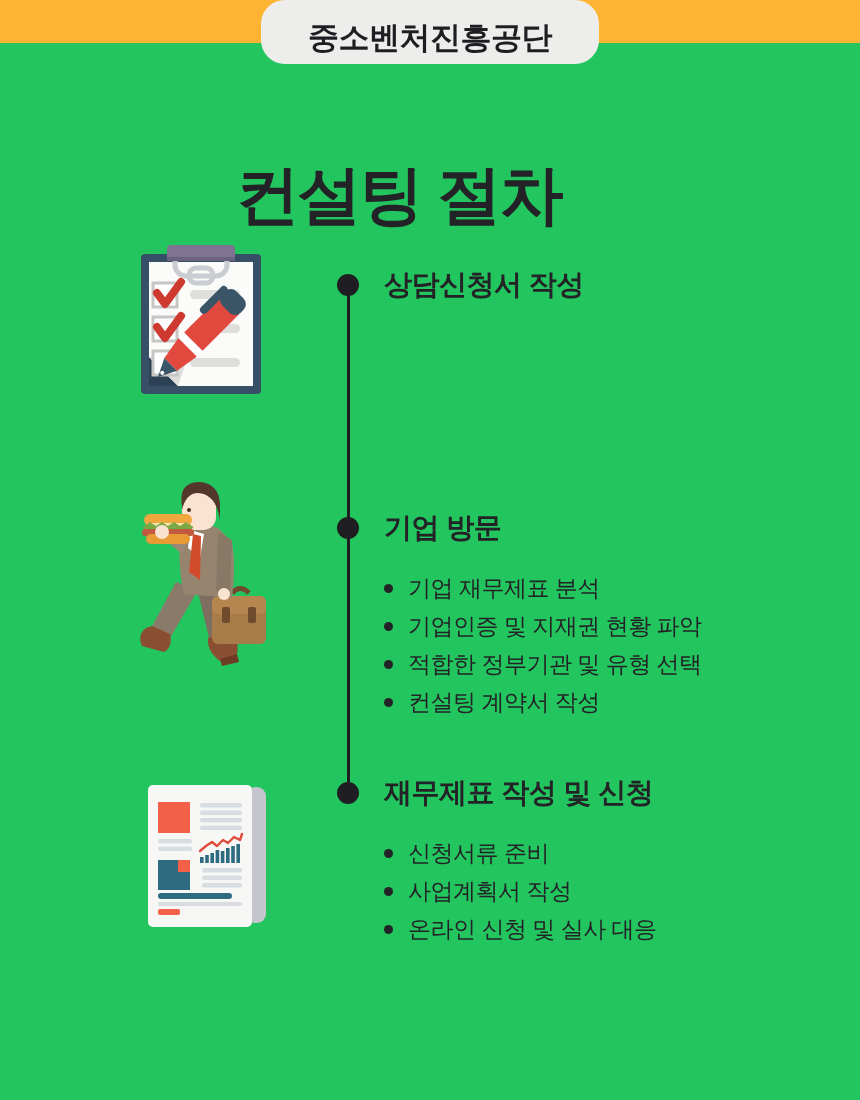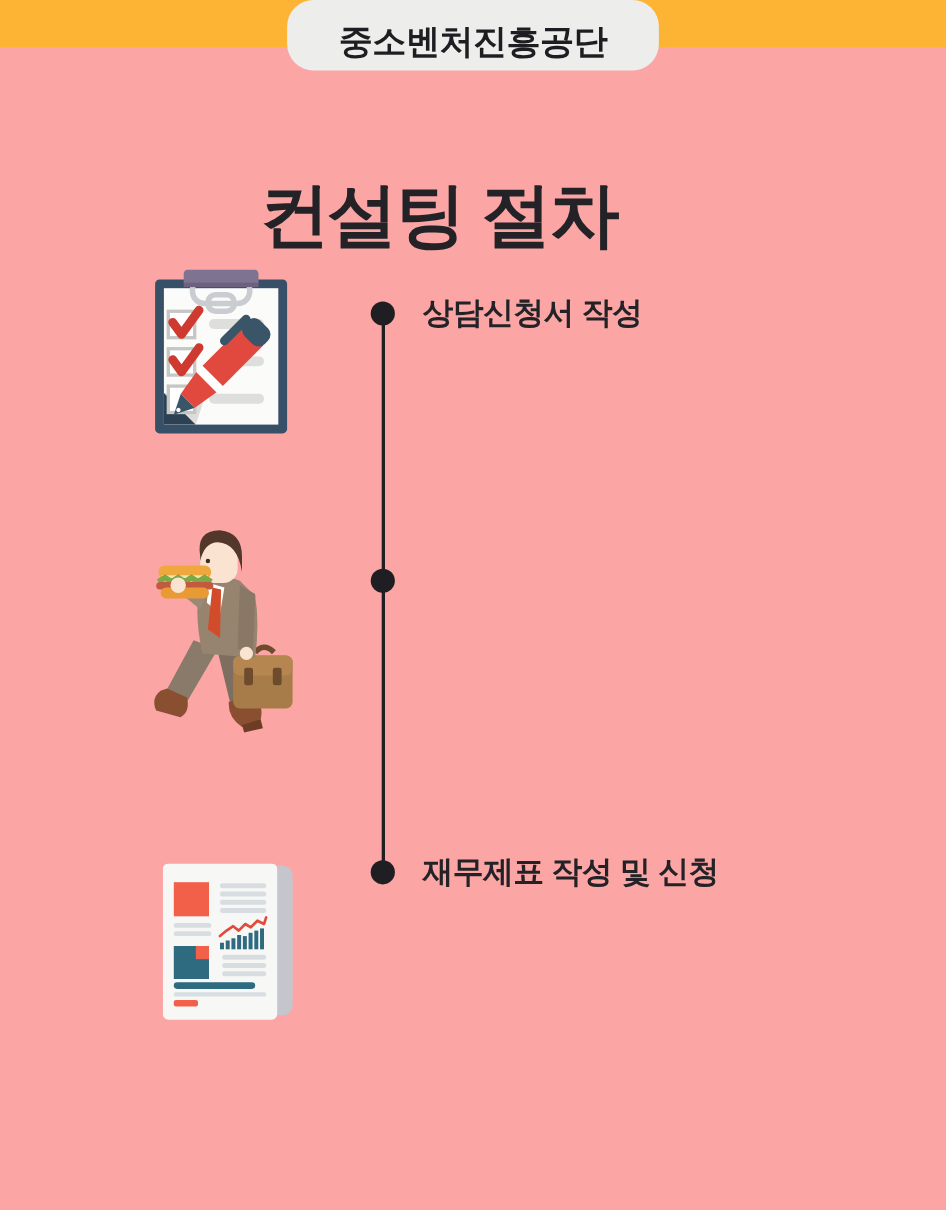--- a/index.html
+++ b/index.html
@@ -1,19 +1,19 @@
 <!DOCTYPE html>
 <html><head>
 <meta charset="utf-8">
 <style>
   html,body{margin:0;padding:0;}
   body{font-family:"Liberation Sans","DejaVu Sans",sans-serif;}
   .canvas{
     position:relative;width:860px;height:1100px;
-    background:#fca5a5;overflow:hidden;
+    background:#22c55e;overflow:hidden;
   }
   .topbar{
     position:absolute;top:0;left:0;width:860px;height:43px;
     background:#FDB435;
   }
   .badge{
     position:absolute;top:0;left:50%;transform:translateX(-50%);
     width:338px;height:64px;background:#EDEEEC;border-radius:24px;
     display:flex;align-items:center;justify-content:center;
     padding-top:12px;box-sizing:border-box;
@@ -169,18 +169,32 @@
       <rect x="10" y="108" width="74" height="6" rx="3" fill="#2E6A80"></rect>
       <rect x="10" y="117" width="84" height="4" rx="2" fill="#D8DDE1"></rect>
       <rect x="10" y="124" width="22" height="6" rx="2" fill="#F2604A"></rect>
     </svg>
   </div>
 
   <section class="step s1">
     <h2>상담신청서 작성</h2>
   </section>
 
+  <section class="step s2">
+    <h2>기업 방문</h2>
+    <ul>
+      <li>기업 재무제표 분석</li>
+      <li>기업인증 및 지재권 현황 파악</li>
+      <li>적합한 정부기관 및 유형 선택</li>
+      <li>컨설팅 계약서 작성</li>
+    </ul>
+  </section>
 
   <section class="step s3">
     <h2>재무제표 작성 및 신청</h2>
+    <ul>
+      <li>신청서류 준비</li>
+      <li>사업계획서 작성</li>
+      <li>온라인 신청 및 실사 대응</li>
+    </ul>
   </section>
 
 </div>
 
 </body></html>

